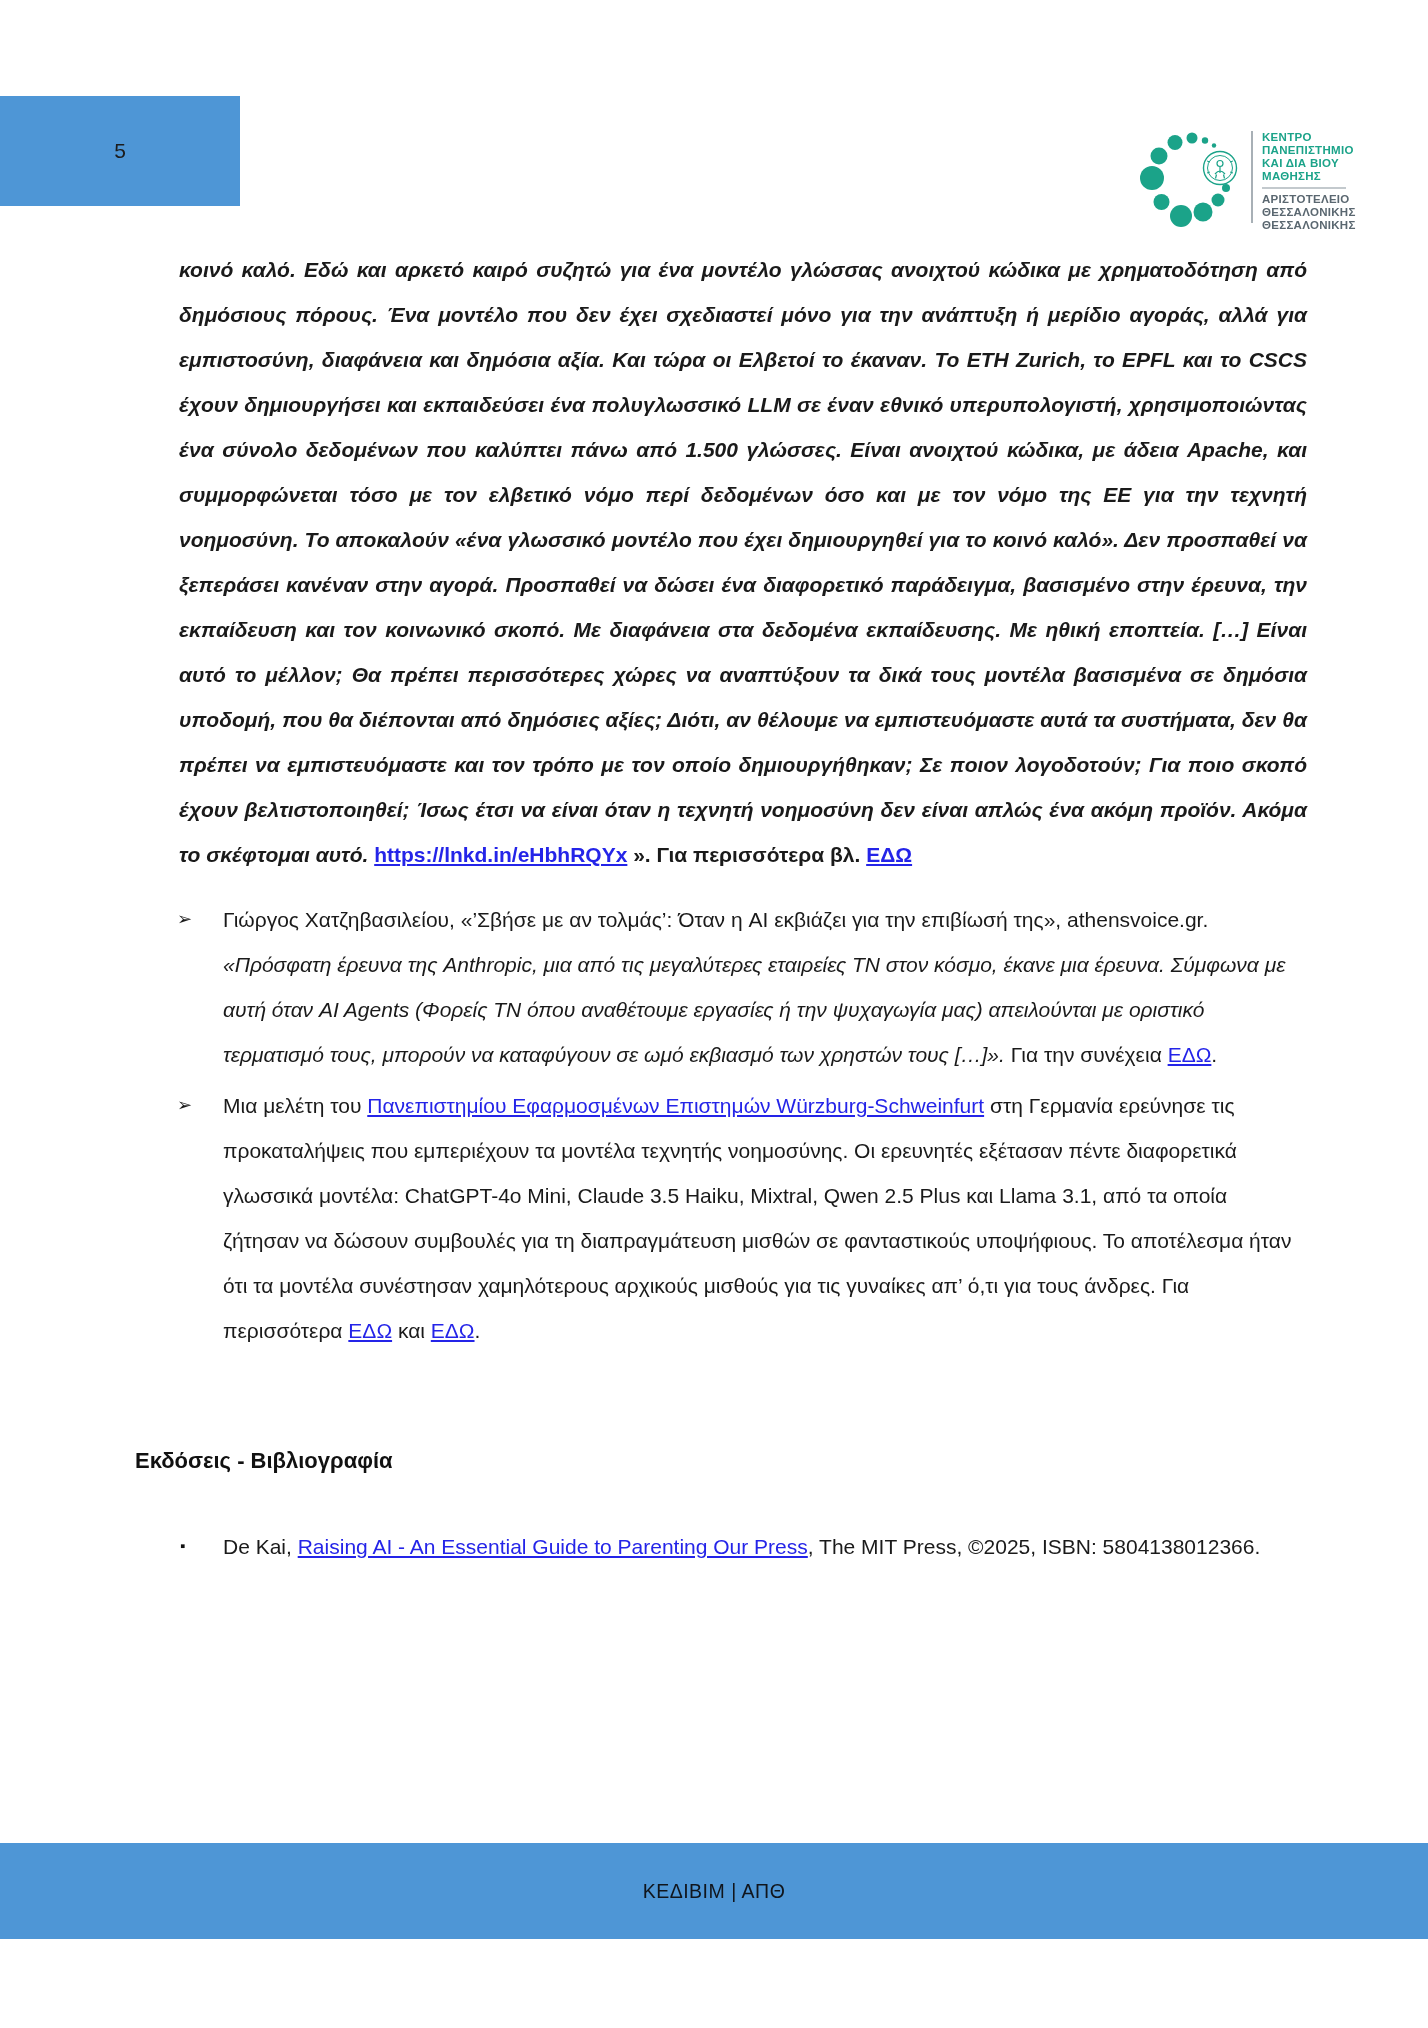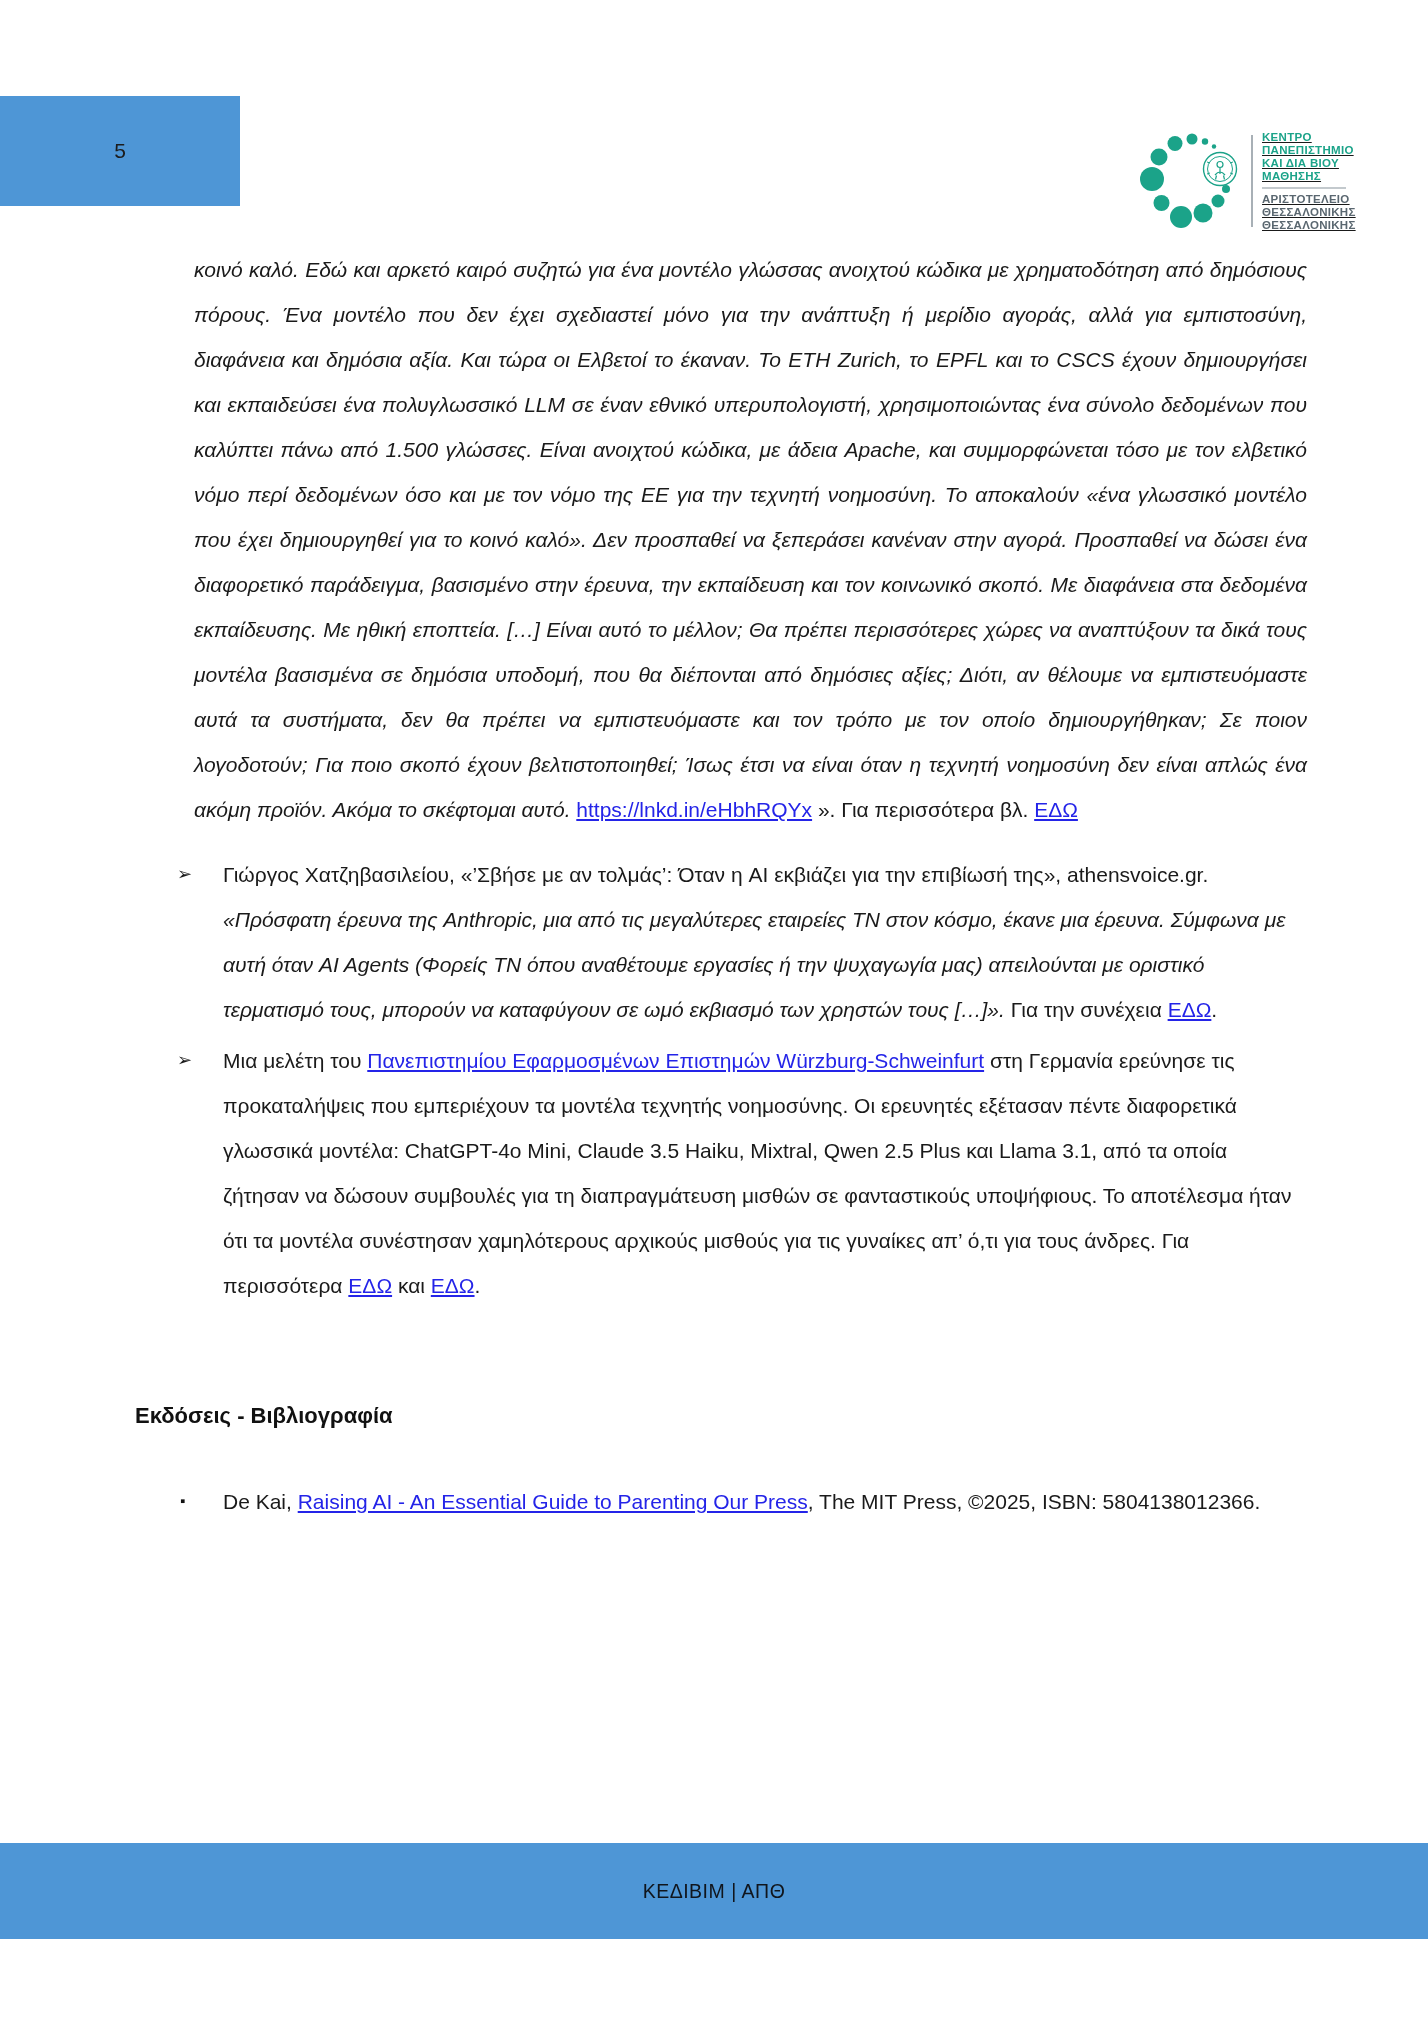--- a/index.html
+++ b/index.html
@@ -23,41 +23,41 @@
   .page-number-bar{
     position:absolute;left:0;top:96px;
     width:240px;height:110px;
     background:var(--bar-blue);
     display:flex;align-items:center;justify-content:center;
   }
   .page-number{font-size:21px;color:#1c1c1c;}
   .logo{
     position:absolute;left:1138px;top:131px;
     width:215px;height:100px;
-    display:flex;align-items:center;text-decoration:underline;
+    display:flex;align-items:flex-start;
   }
   .logo-dots{width:106px;height:98px;flex:0 0 auto;}
   .logo-sep{
     width:2px;height:92px;background:#A8B0B6;
     margin:0 9px 0 7px;flex:0 0 auto;
   }
   .logo-text{display:flex;flex-direction:column;justify-content:center;}
   .logo-line{
     font-size:11.5px;font-weight:700;line-height:13px;
     letter-spacing:.3px;color:var(--logo-teal);white-space:nowrap;
   }
   .logo-divider{width:84px;height:2px;background:#C3C9CD;margin:4px 0;}
   .logo-line.univ{color:var(--logo-gray);}
   
   .content{position:absolute;left:135px;top:247px;width:1172px;}
   .quote-para, .bullet-text, .bib-text{
     font-size:21px;line-height:45px;
     text-align:justify;color:var(--text);
   }
-  .quote-para{margin-left:59px;}
+  .quote-para{margin-left:44px;font-weight:bold;}
   .run-i{font-style:italic;}
   .run-n{font-style:normal;}
   .run-a{
     color:var(--link-blue);
     text-decoration:underline;
     font-style:normal;cursor:pointer;
   }
   ul.bullet-list{list-style:none;margin:20px 0 0 88px;}
   ul.bullet-list li{position:relative;margin-bottom:6px;}
   .bullet-marker{

